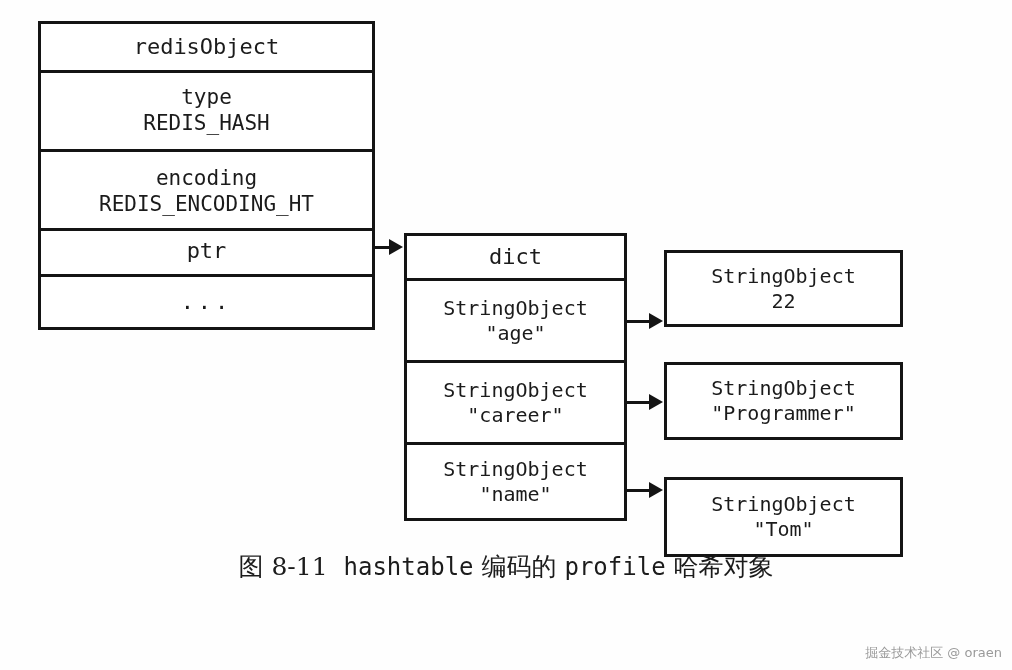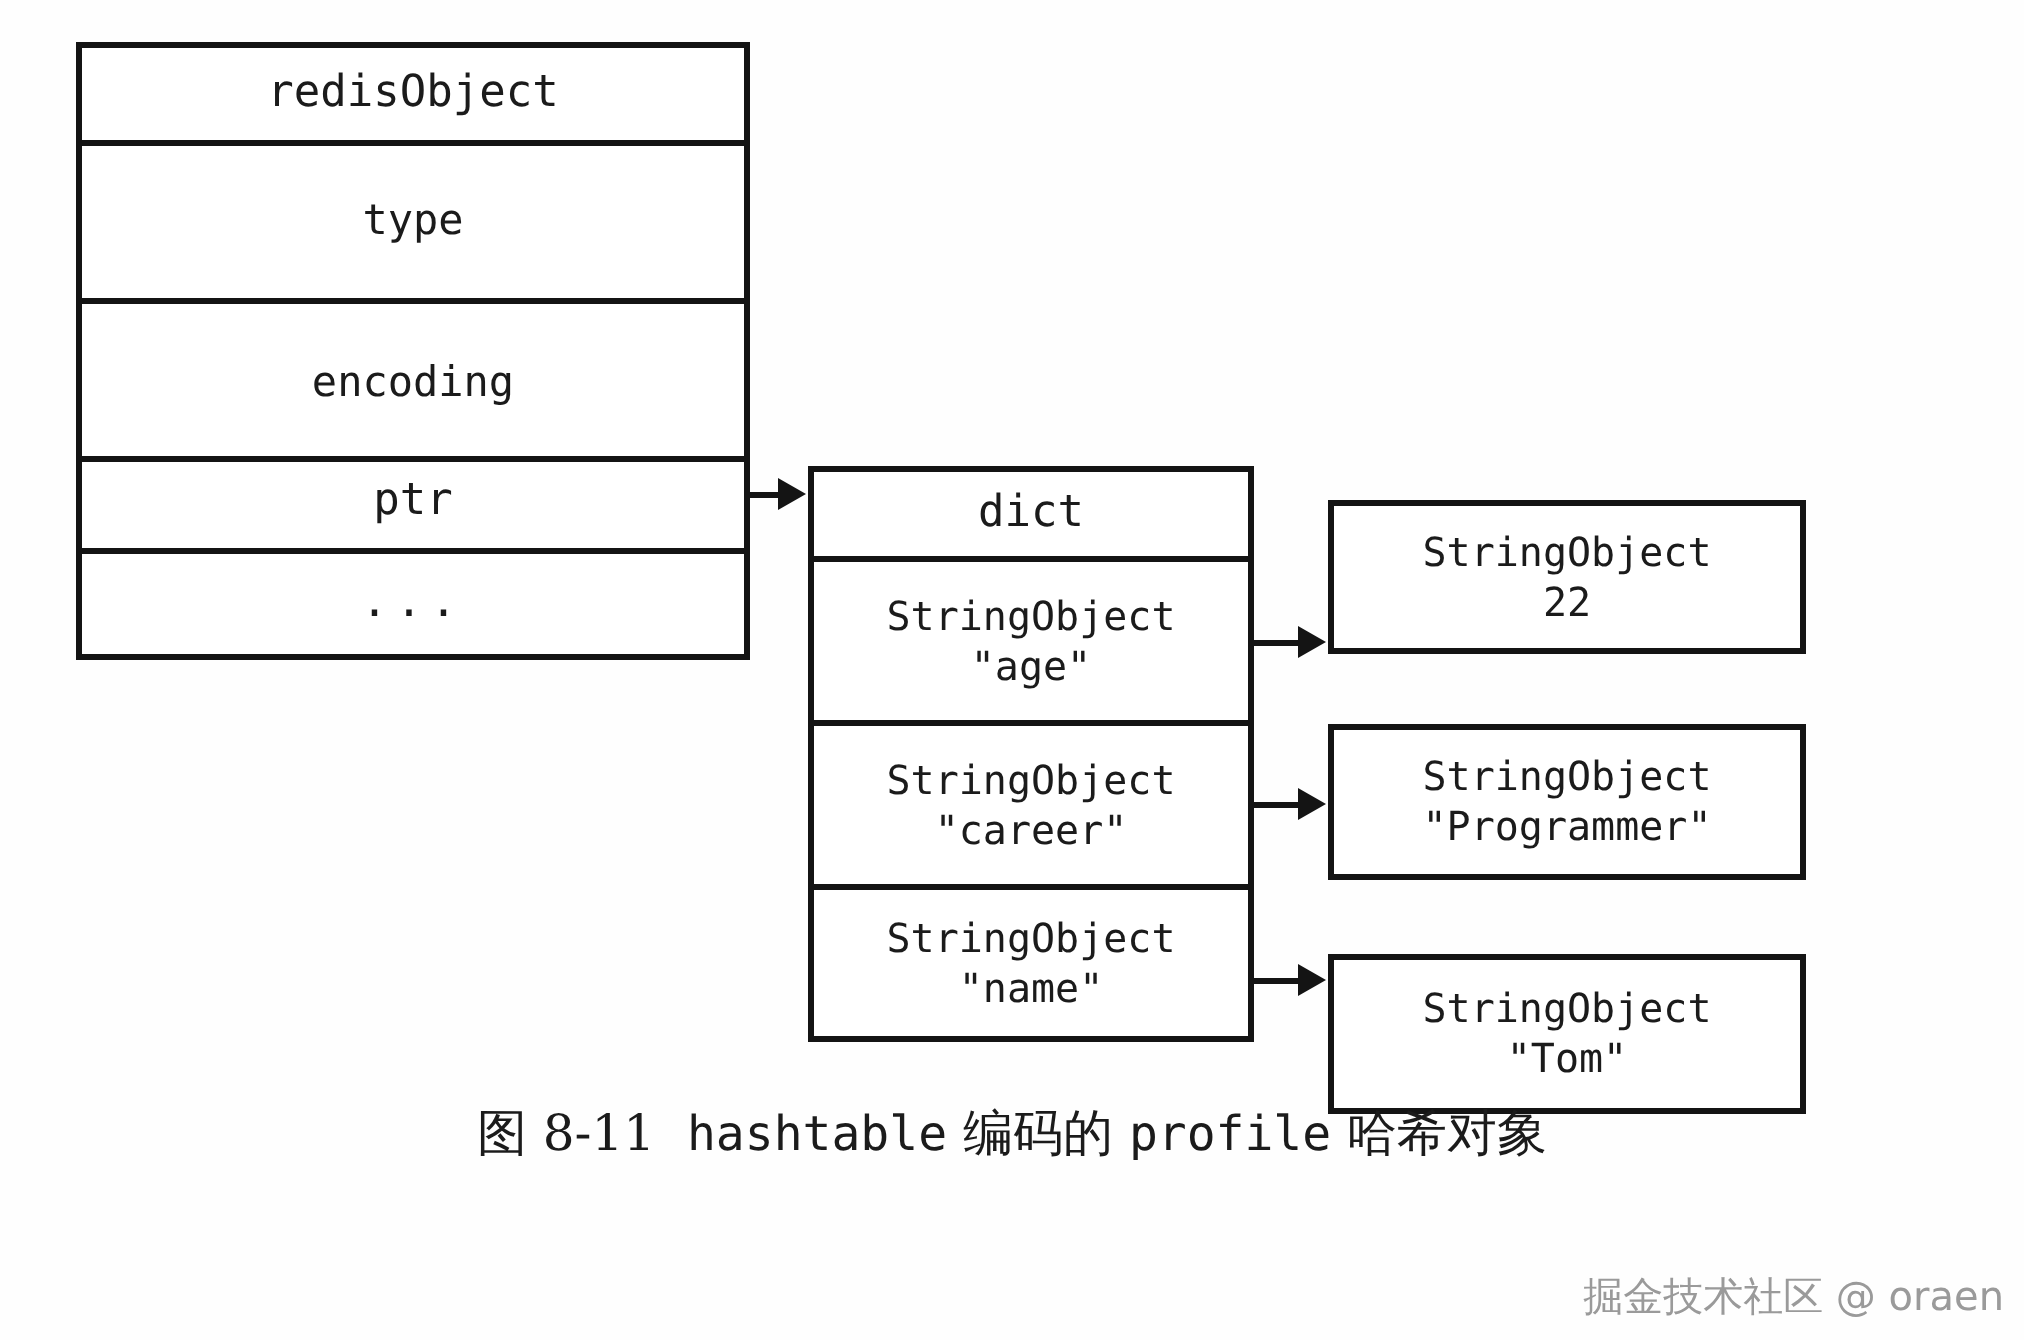--- a/index.html
+++ b/index.html
@@ -129,42 +129,44 @@
     font-family: "DejaVu Sans Mono", "Liberation Mono", monospace;
     font-size: 24px;
   }
 
   
   #watermark {
     position: absolute;
     right: 10px;
     bottom: 8px;
     font-family: "DejaVu Sans", "Liberation Sans", sans-serif;
-    font-size: 20px;
+    font-size: 13px;
     color: #9a9a9a;
     white-space: pre;
   }
 </style>
 </head>
 <body>
 
 <div id="page">
 
   <div class="box" id="redis-object-box">
 
     <div class="row" id="ro-title">
       <span class="line">redisObject</span>
     </div>
 
     <div class="row divider-top" id="ro-type">
       <span class="line">type</span>
+      <span class="line">REDIS_HASH</span>
     </div>
 
     <div class="row divider-top" id="ro-encoding">
       <span class="line">encoding</span>
+      <span class="line">REDIS_ENCODING_HT</span>
     </div>
 
     <div class="row divider-top" id="ro-ptr">
       <span class="line">ptr</span>
     </div>
 
     <div class="row divider-top" id="ro-ellipsis">
       <span class="line">...</span>
     </div>
 

